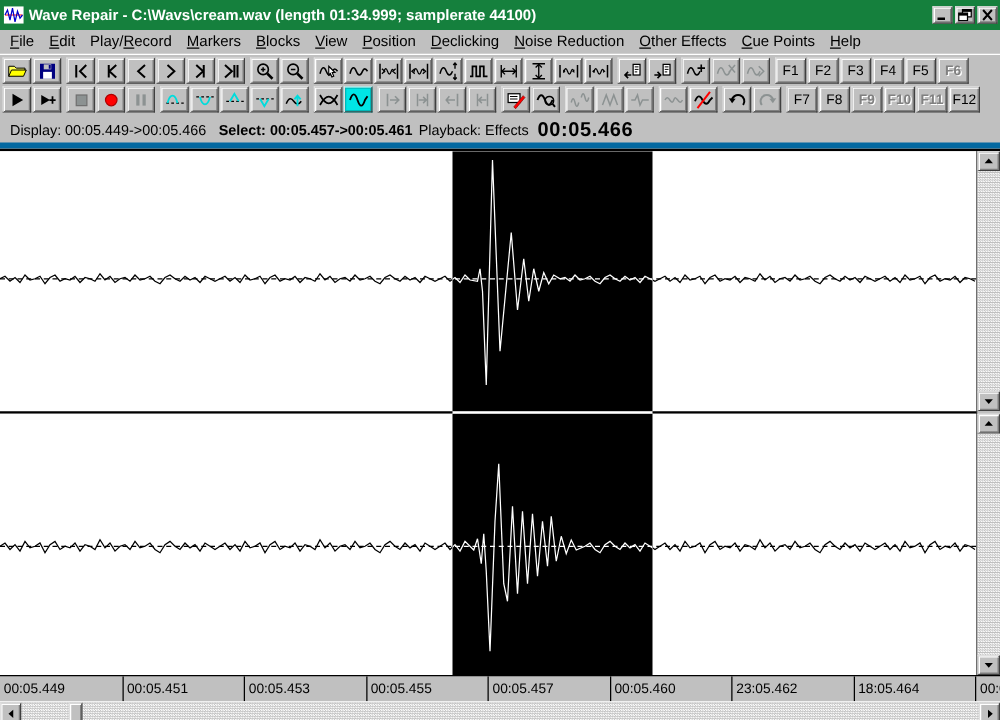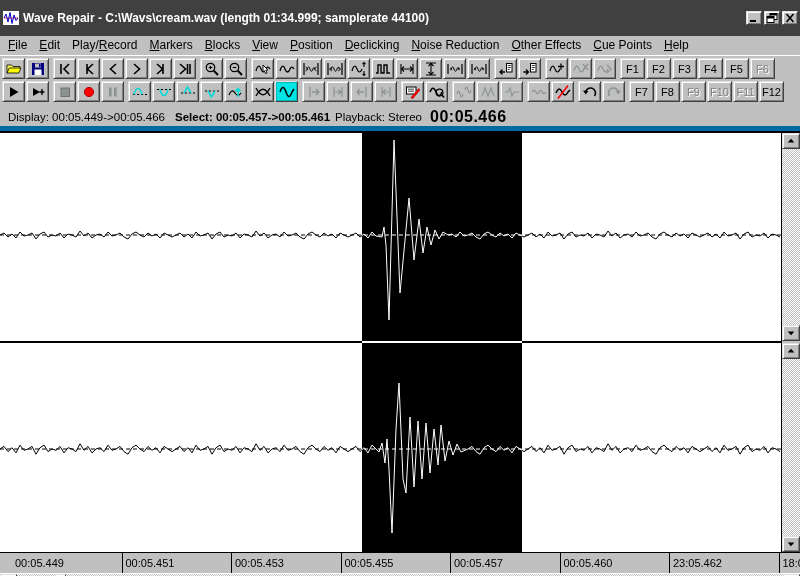--- a/index.html
+++ b/index.html
@@ -8,38 +8,38 @@
 
   
   .raised{background:#c0c0c0;border:1px solid;border-color:#dfdfdf #404040 #404040 #dfdfdf;
     box-shadow:inset 1px 1px 0 #fff, inset -1px -1px 0 #808080;box-sizing:border-box;}
   button{font-family:"Liberation Sans",sans-serif;padding:0;cursor:default;}
   .dither{background-color:#c0c0c0;
     background-image:repeating-conic-gradient(#ffffff 0% 25%, #c0c0c0 0% 50%);
     background-size:2px 2px;}
 
   
-  .titlebar{height:36px;background:#404040;display:flex;align-items:center;padding:0 2px;}
+  .titlebar{height:24px;background:#15803d;display:flex;align-items:center;padding:0 2px;}
   .app-icon{width:16px;height:14px;margin-left:1px;display:flex;}
   .title-text{color:#fff;font-weight:bold;font-size:12px;margin-left:4px;flex:1;
     white-space:nowrap;overflow:hidden;}
   .tb-btn{width:16px;height:14px;margin-left:2px;display:flex;align-items:center;justify-content:center;}
 
   
   .menubar{height:19px;display:flex;padding-left:2px;font-size:12px;color:#000;}
   .menu-item{padding:2px 6px;white-space:nowrap;}
   .menu-item u{text-decoration:underline;}
 
   
   .toolbar{border-top:1px solid #fff;padding:2px 0 2px 2px;height:47px;box-sizing:content-box;}
   .tb-row{display:flex;height:22px;margin-bottom:1px;}
   .tb-group{display:flex;margin-right:3px;}
   .tbtn{width:23px;height:21px;margin-right:1px;display:flex;align-items:center;justify-content:center;overflow:hidden;}
   .tbtn.fkey{width:25px;font-size:11px;color:#000;}
-  .tbtn.fkey.disabled{color:#808080;text-shadow:1px 1px 0 #fff;}
+  .tbtn.fkey.disabled{color:#808080;text-shadow:1px 1px 0 #fff;font-weight:bold;}
   .tbtn.toggled{background:#00e5e5;box-shadow:inset 1px 1px 0 #00b8b8, inset -1px -1px 0 #00b8b8;}
 
   
   .statusbar{height:24px;display:flex;align-items:center;font-size:11.5px;color:#000;
     padding-left:8px;box-sizing:border-box;border-bottom:5px solid #0369a1;}
   .sb-f1{width:167px;}.sb-f2{width:160px;font-weight:bold;}.sb-f3{width:95px;}.sb-f4{flex:1;}
   .sb-time{font-size:16px;font-weight:bold;padding-right:3px;letter-spacing:0.5px;}
 
   
   .wave-wrap{height:421px;border-top:2px solid #000;box-sizing:border-box;display:flex;background:#fff;}
@@ -50,21 +50,21 @@
   .sep .sel-seg{position:absolute;top:0;bottom:0;background:#fff;}
   .vsb-col{width:18px;display:flex;flex-direction:column;}
   .vsb{display:flex;flex-direction:column;}
   .sb-btn{width:18px;height:16px;display:flex;align-items:center;justify-content:center;}
   .vsb .track{flex:1;}
 
   
   .ruler{height:22px;border-top:1px solid #000;border-bottom:1px solid #fff;background:#c0c0c0;
     display:flex;font-size:11px;color:#000;box-sizing:border-box;overflow:hidden;}
   .ruler-cell{width:97.5px;flex-shrink:0;box-sizing:border-box;border-left:1px solid #000;
-    padding:4px 0 0 3px;white-space:nowrap;overflow:hidden;margin-left:12px;}
+    padding:4px 0 0 3px;white-space:nowrap;overflow:hidden;}
   .ruler-cell.first{border-left:none;}
   .ruler-cell.last{flex:1;width:auto;}
 
   
   .hscroll{height:17px;position:relative;}
   .hs-btn{position:absolute;top:0;width:17px;height:17px;display:flex;align-items:center;justify-content:center;}
   .hs-left{left:0;}.hs-right{right:0;}
   .h-thumb{position:absolute;top:0;height:17px;}
   .bottom-strip{height:5px;background:#c0c0c0;border-top:1px solid #dfdfdf;box-sizing:border-box;}
 </style>
@@ -458,21 +458,21 @@
           <button class="tbtn raised fkey disabled">F10</button>
           <button class="tbtn raised fkey disabled">F11</button>
           <button class="tbtn raised fkey">F12</button>
         </div>
       </div>
   </div>
 
   <div class="statusbar">
     <span class="sb-f1">Display: 00:05.449-&gt;00:05.466</span>
     <span class="sb-f2">Select: 00:05.457-&gt;00:05.461</span>
-    <span class="sb-f3">Playback: Stereo</span>
+    <span class="sb-f3">Playback: Effects</span>
     <span class="sb-time">00:05.466</span>
   </div>
 
   <div class="wave-wrap">
     <div class="panes-col">
       <div class="pane" id="pane-left" style="height:208px">
           <svg width="781" height="208">
             <defs>
               <clipPath id="out-left">
                 <rect x="0" y="0" width="362" height="208"></rect>

